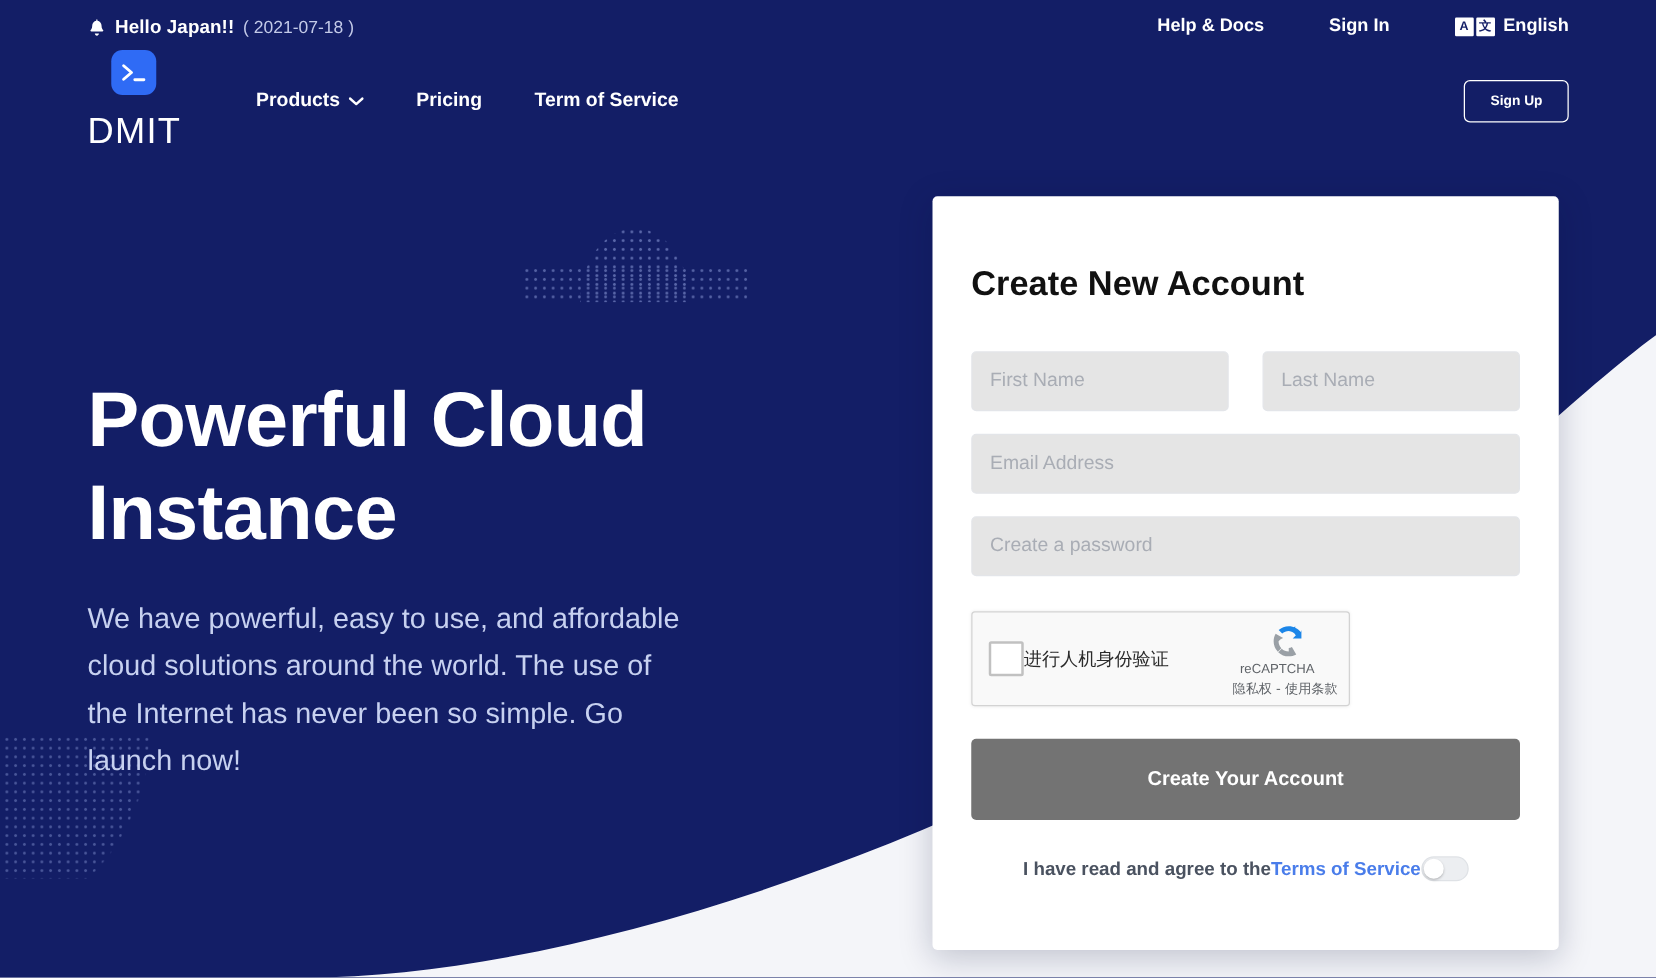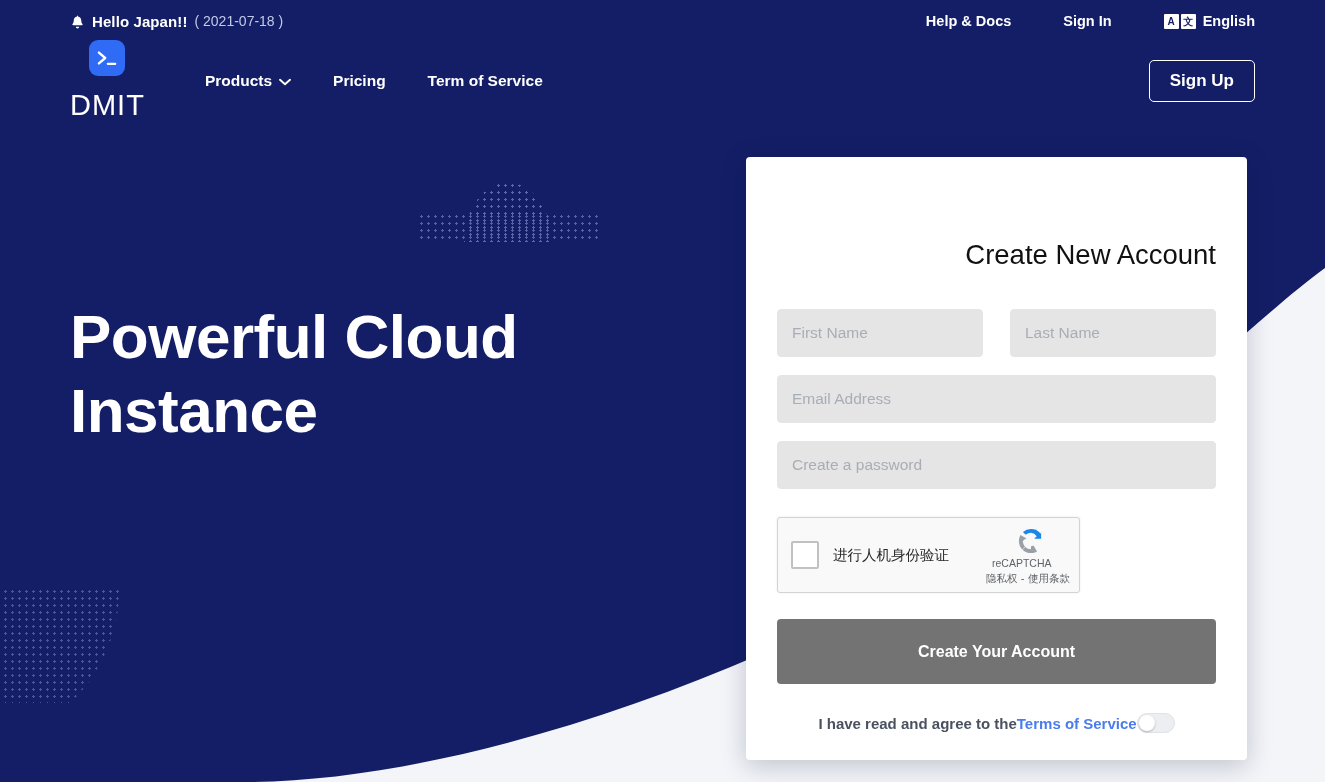--- a/index.html
+++ b/index.html
@@ -102,21 +102,21 @@
     color: #ffffff; font-size: 15.5px; font-weight: bold;
     cursor: pointer; display: flex; align-items: center; gap: 7px;
     white-space: nowrap;
   }
 
   .signup-btn {
     margin-left: auto;
     border: 1.6px solid #ffffff;
     border-radius: 5px;
     color: #ffffff; background: transparent;
-    font-size: 17px; font-weight: bold;
+    font-size: 11px; font-weight: bold;
     padding: 10px 20px;
     cursor: pointer;
     font-family: inherit;
   }
 
   
   .hero {
     position: absolute; left: 70px; top: 300px;
     width: 540px; z-index: 5;
   }
@@ -137,25 +137,25 @@
   .card {
     position: absolute; left: 746px; top: 157px;
     width: 501px; height: 603px;
     background: #ffffff;
     border-radius: 4px;
     box-shadow: 0 6px 26px rgba(10,18,60,0.22);
     padding: 0 31px;
     z-index: 8;
   }
   .card-title {
-    text-align: right;
+    text-align: left;
     font-size: 27.5px;
     color: #111111;
-    font-weight: normal;
-    padding-top: 82px;
+    font-weight: bold;
+    padding-top: 54px;
   }
 
   .form { margin-top: 38px; }
   .row { display: flex; gap: 27px; }
   .field {
     width: 100%;
     height: 48px;
     border: 1px solid #e3e5e9;
     border-radius: 4px;
     background: #e5e5e5;
@@ -182,21 +182,21 @@
   }
   .rc-check {
     width: 28px; height: 28px;
     border: 2px solid #c1c1c1;
     background: #fff;
     border-radius: 2px;
     margin-left: 13px;
     cursor: pointer;
   }
   .rc-label {
-    margin-left: 14px;
+    margin-left: 0;
     font-size: 14.5px;
     color: #2b2b2b;
     font-family: "DejaVu Sans", sans-serif;
   }
   .rc-brand {
     position: absolute; right: 9px; top: 8px;
     width: 78px;
     text-align: left;
   }
   .rc-logo { display: flex; justify-content: center; }
@@ -312,20 +312,21 @@
     </div>
 
     <button class="signup-btn">Sign Up</button>
   </div>
 
   <div class="hero">
     <h1 class="hero-title">
       <span>Powerful Cloud</span><br>
       <span>Instance</span>
     </h1>
+    <p class="hero-sub">We have powerful, easy to use, and affordable cloud solutions around the world. The use of the Internet has never been so simple. Go launch now!</p>
   </div>
 
   <div class="card">
     <div class="card-title">Create New Account</div>
 
     <div class="form">
       <div class="row">
         <input class="field" type="text" placeholder="First Name" style="">
         <input class="field" type="text" placeholder="Last Name" style="">
       </div>

